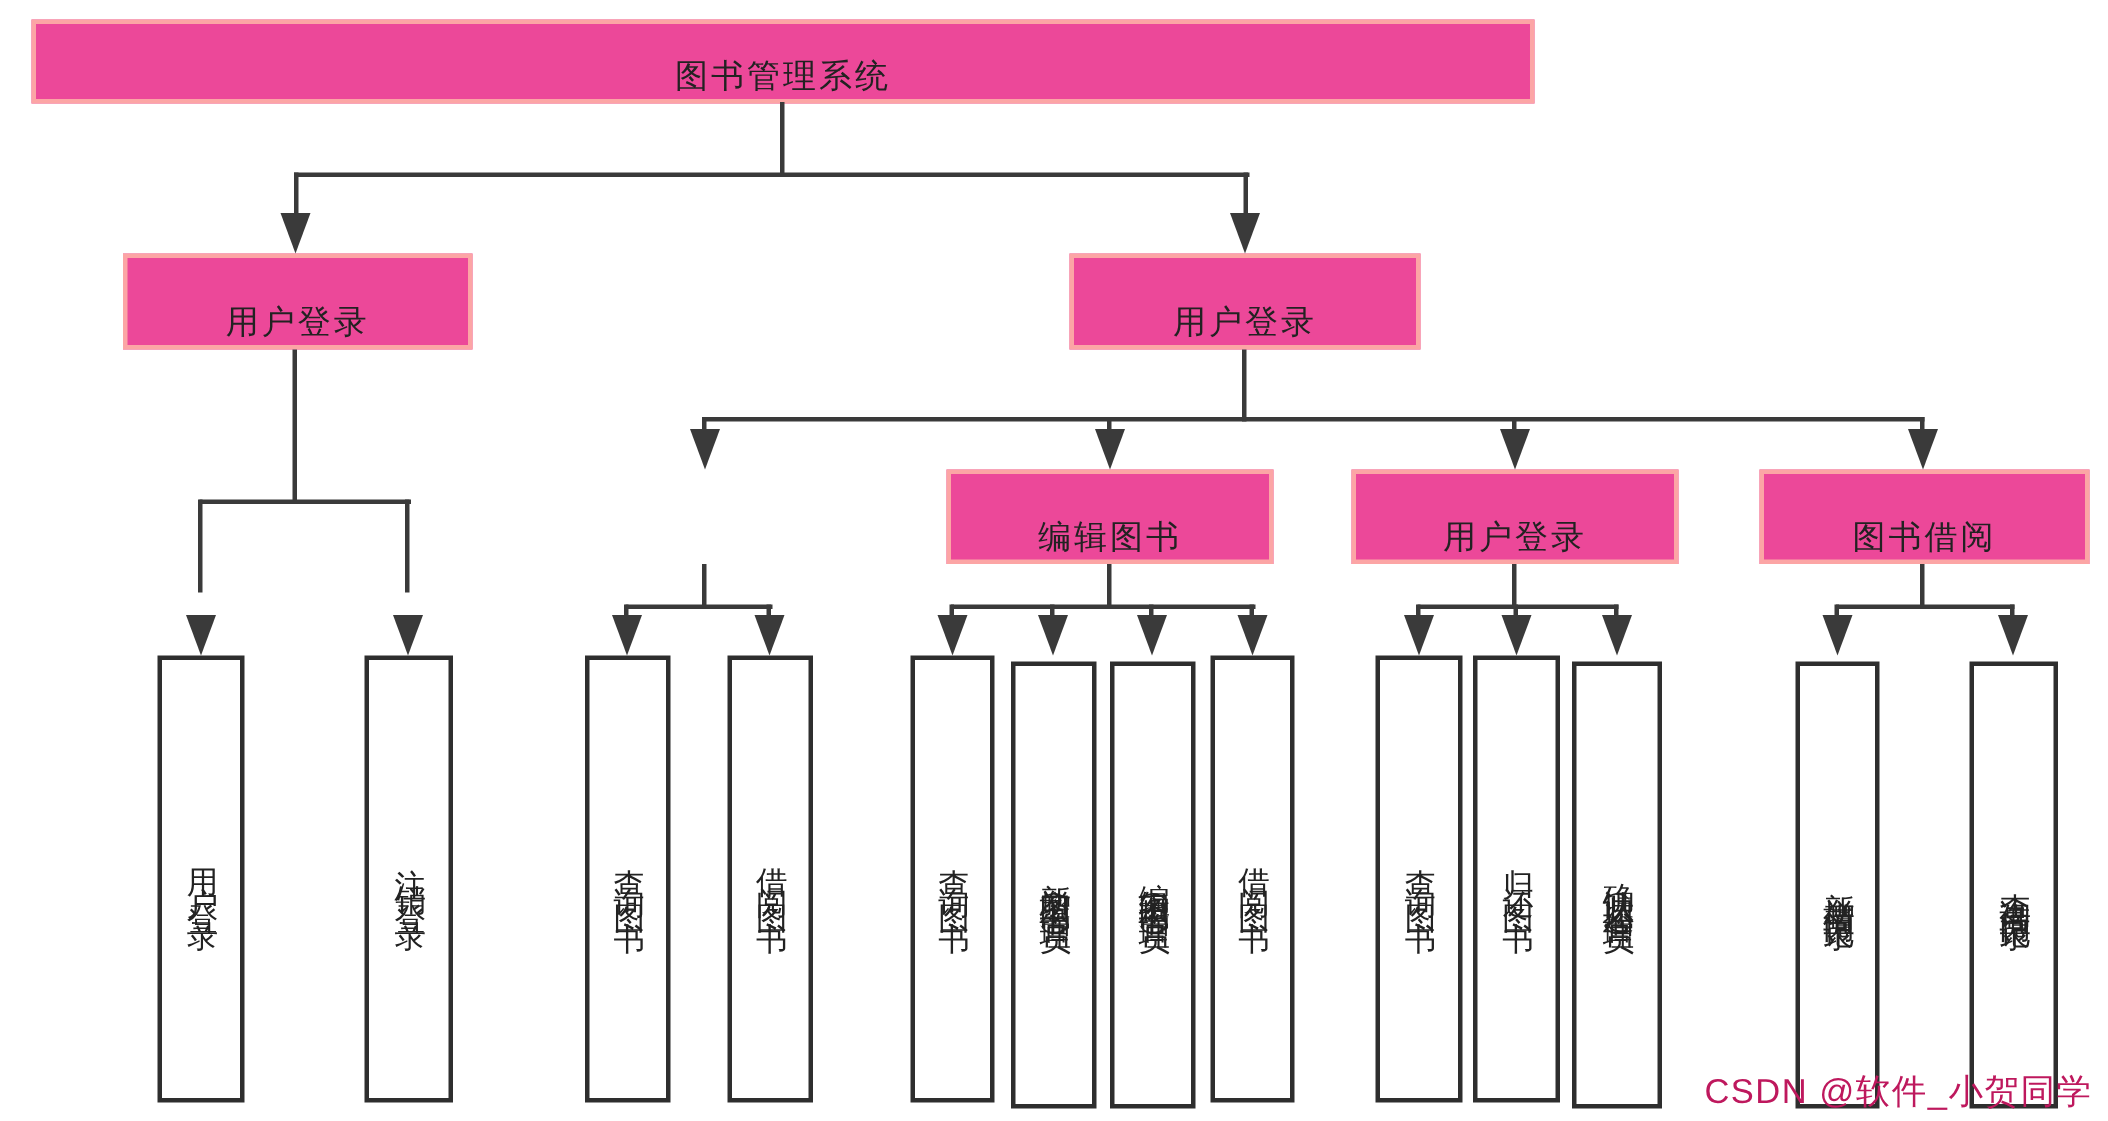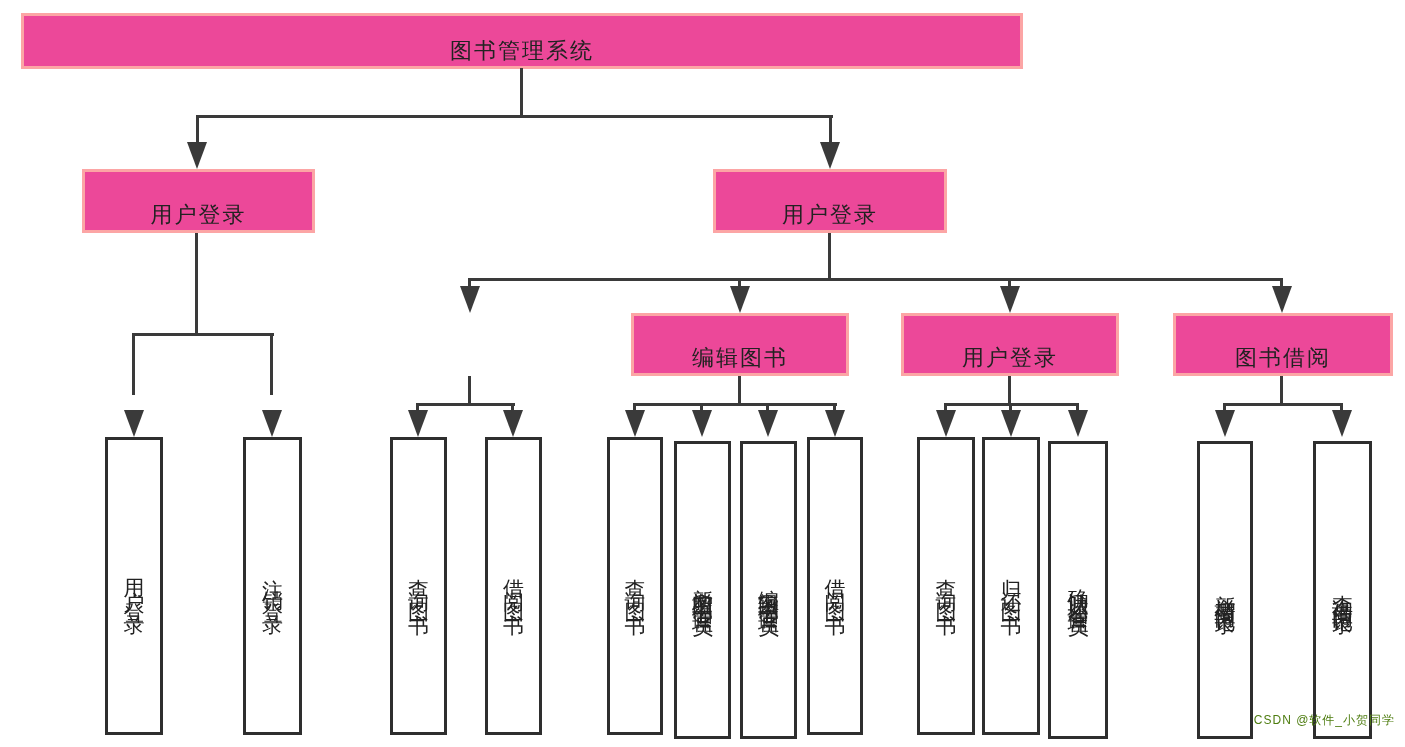--- a/index.html
+++ b/index.html
@@ -113,21 +113,21 @@
   
   #c7-v{left:1280px;top:376px;height:29px;}
   #c7-h{left:1224px;top:403px;width:119px;}
   #c7-s1{left:1223px;top:403px;height:14px;}
   #c7-s2{left:1340px;top:403px;height:14px;}
   #c7-a1{left:1215px;top:410px;}
   #c7-a2{left:1332px;top:410px;}
   
   #watermark{
     position:absolute;right:10px;top:712px;
-    font-size:12px;color:#4d7c0f;letter-spacing:1px;
+    font-size:23px;color:#be185d;letter-spacing:1px;
     white-space:nowrap;
   }
 </style>
 </head>
 <body>
 
 <div id="canvas">
 
   <div class="hbox" id="n-root">
       <span>图书管理系统</span>

